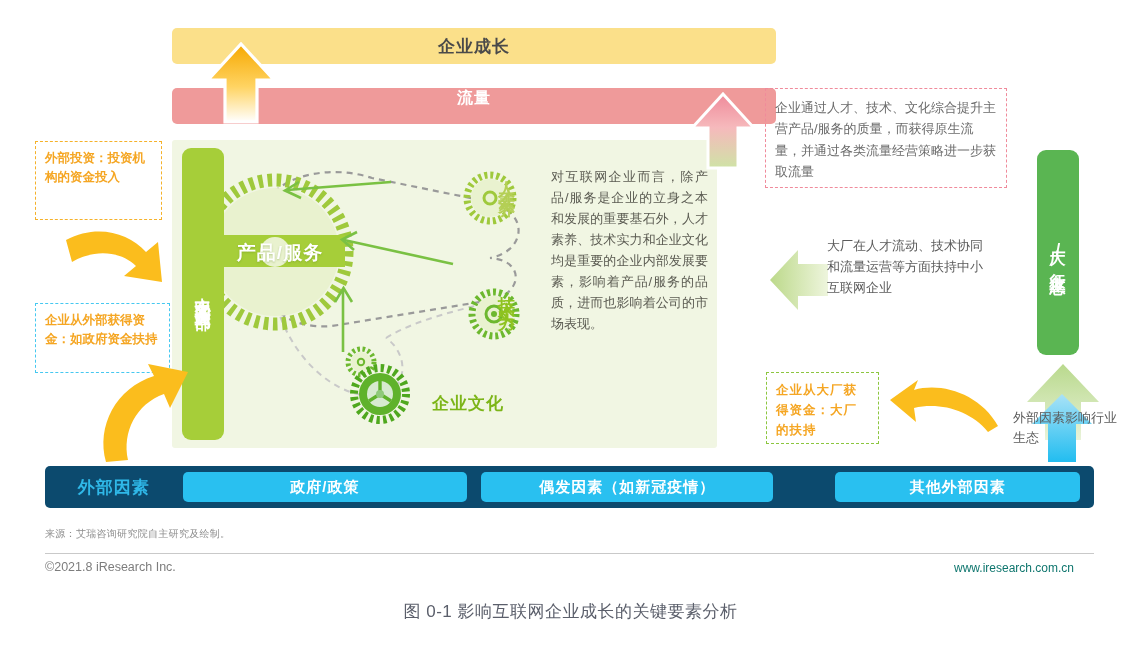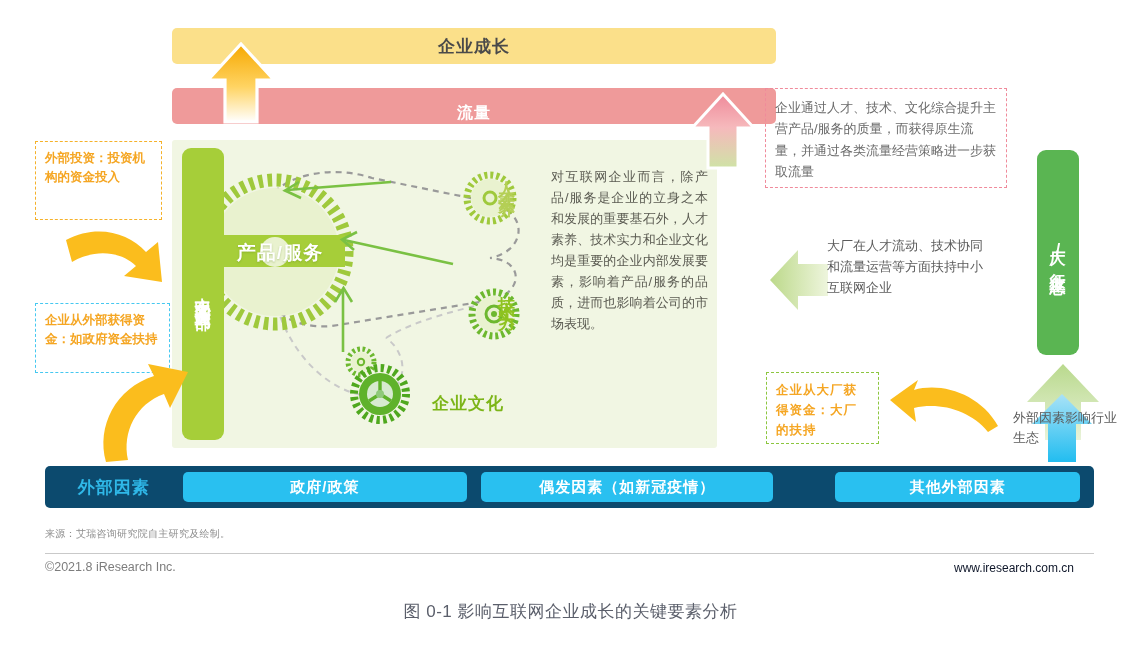--- a/index.html
+++ b/index.html
@@ -14,21 +14,21 @@
   
   .bar-growth{
     left:172px;top:28px;width:604px;height:36px;border-radius:5px;
     background:#fbe08a;display:flex;align-items:center;justify-content:center;
   }
   .bar-growth span{
     color:#4a4a4a;font-weight:bold;font-size:17px;letter-spacing:1px;
   }
   .bar-traffic{
     left:172px;top:88px;width:604px;height:36px;border-radius:5px;
-    background:#ef9a9a;display:flex;align-items:flex-end;justify-content:center;
+    background:#ef9a9a;display:flex;align-items:flex-start;justify-content:center;
   }
   .bar-traffic span{
     color:#ffffff;font-weight:bold;font-size:16px;letter-spacing:1px;
   }
 
   
   .uparrow{pointer-events:none;}
 
   
   .green-panel{
@@ -129,21 +129,21 @@
   .ext-pill.p0{width:300px;}
   .ext-pill.p1{width:308px;}
   .ext-pill.p2{width:258px;margin-left:48px;}
 
   
   .src-note{
     left:45px;top:527px;color:#8d8d8d;font-size:10px;letter-spacing:.3px;
   }
   .rule{left:45px;top:553px;width:1049px;height:1px;background:#c9c9c9;}
   .copyright{left:45px;top:560px;color:#7d7d7d;font-size:12.5px;}
-  .weburl{left:954px;top:561px;color:#0f172a;font-size:12px;}
+  .weburl{left:954px;top:561px;color:#0f766e;font-size:12px;}
   .figcap{
     left:0;top:600px;width:1141px;text-align:center;
     color:#5b5f6b;font-size:17px;letter-spacing:.5px;
   }
 </style>
 </head>
 <body>
 
 <div id="stage">
 

